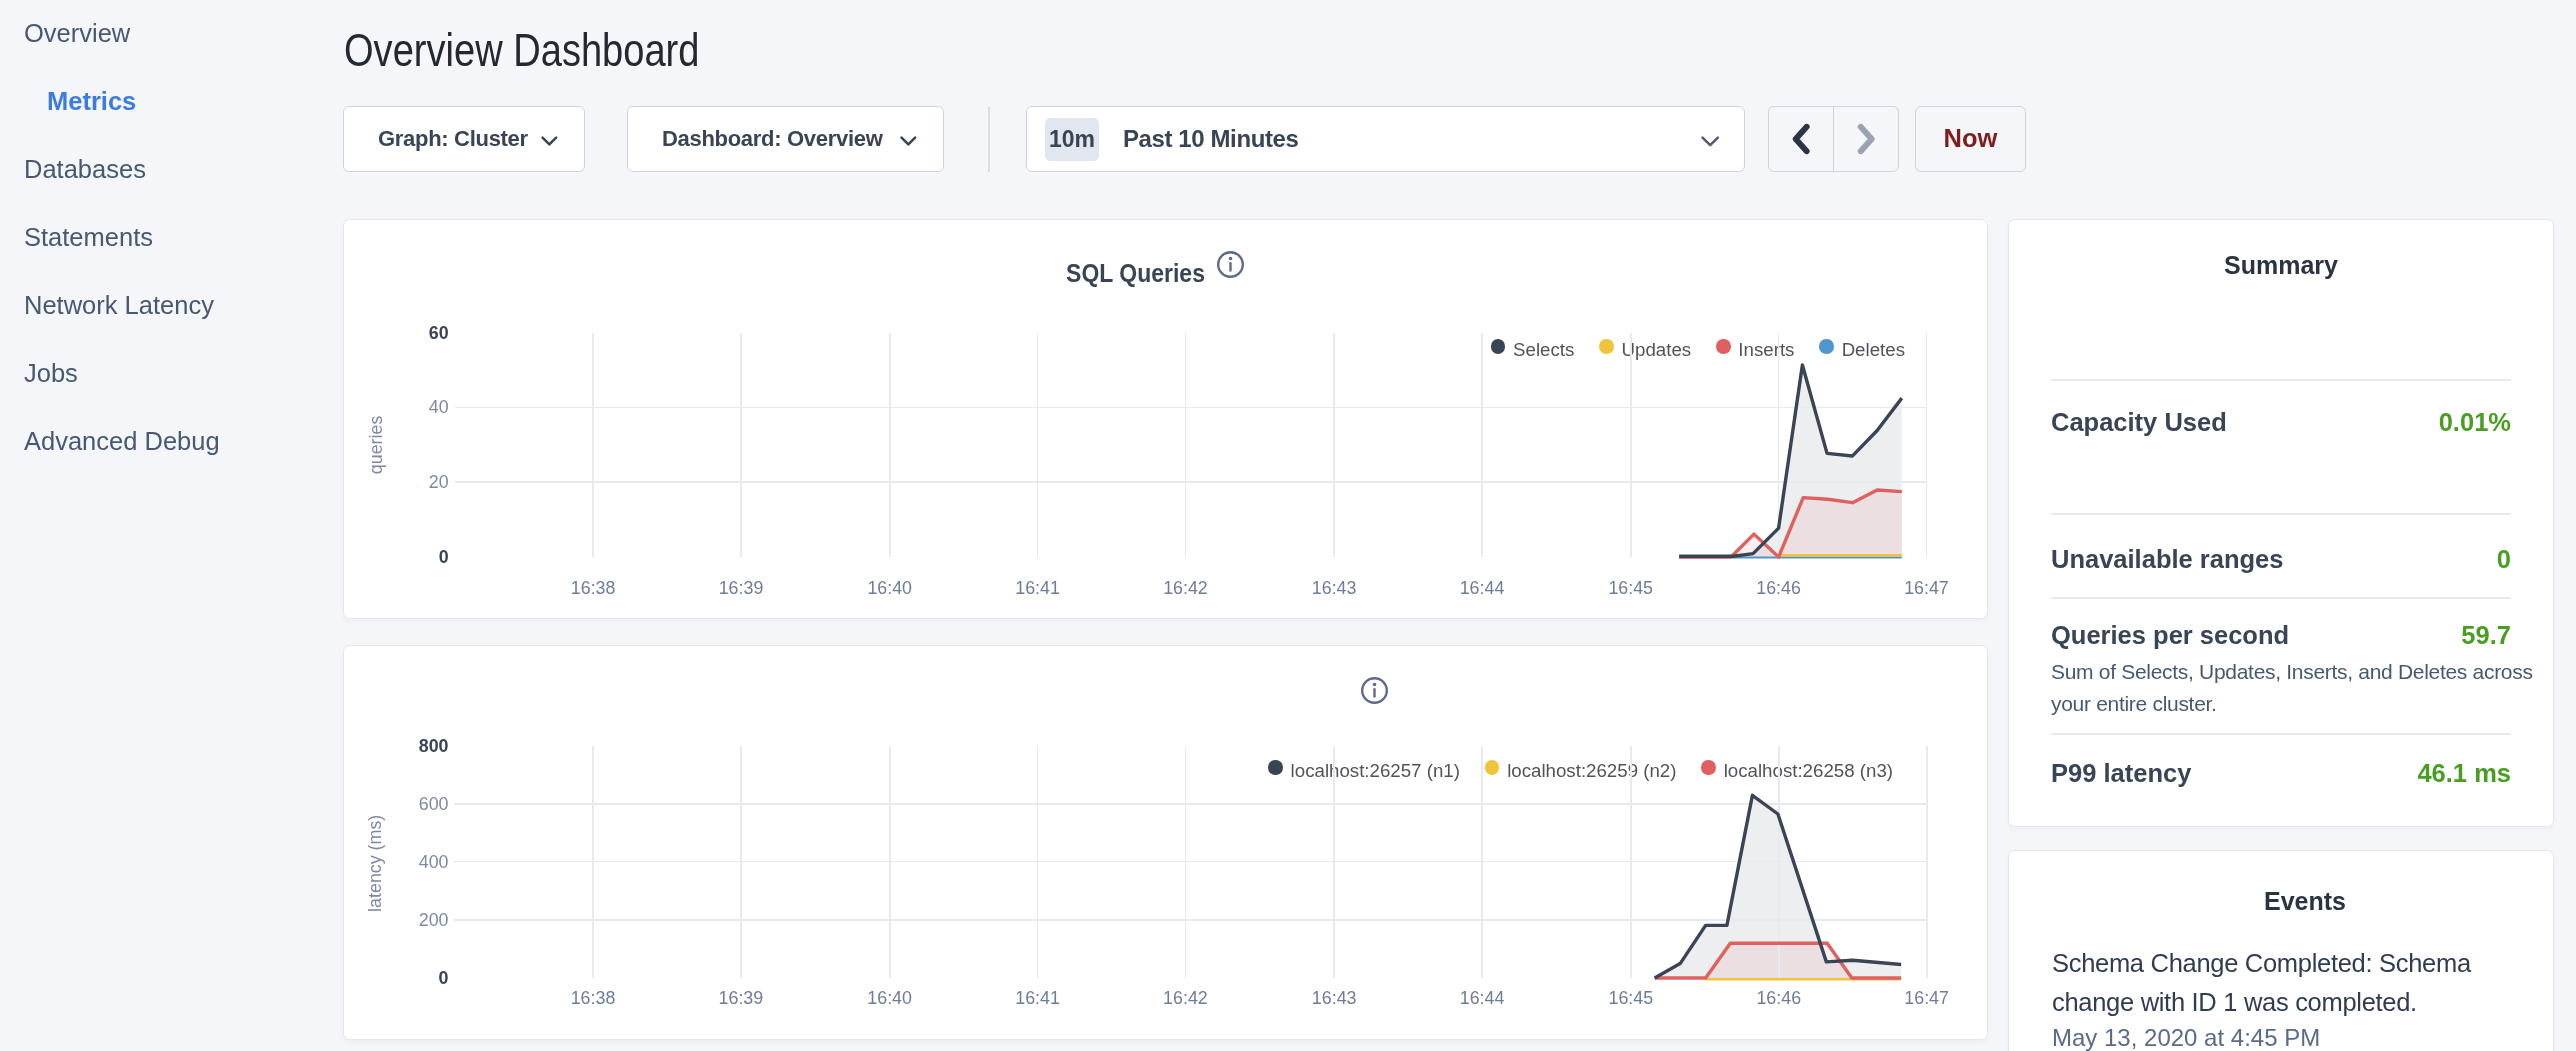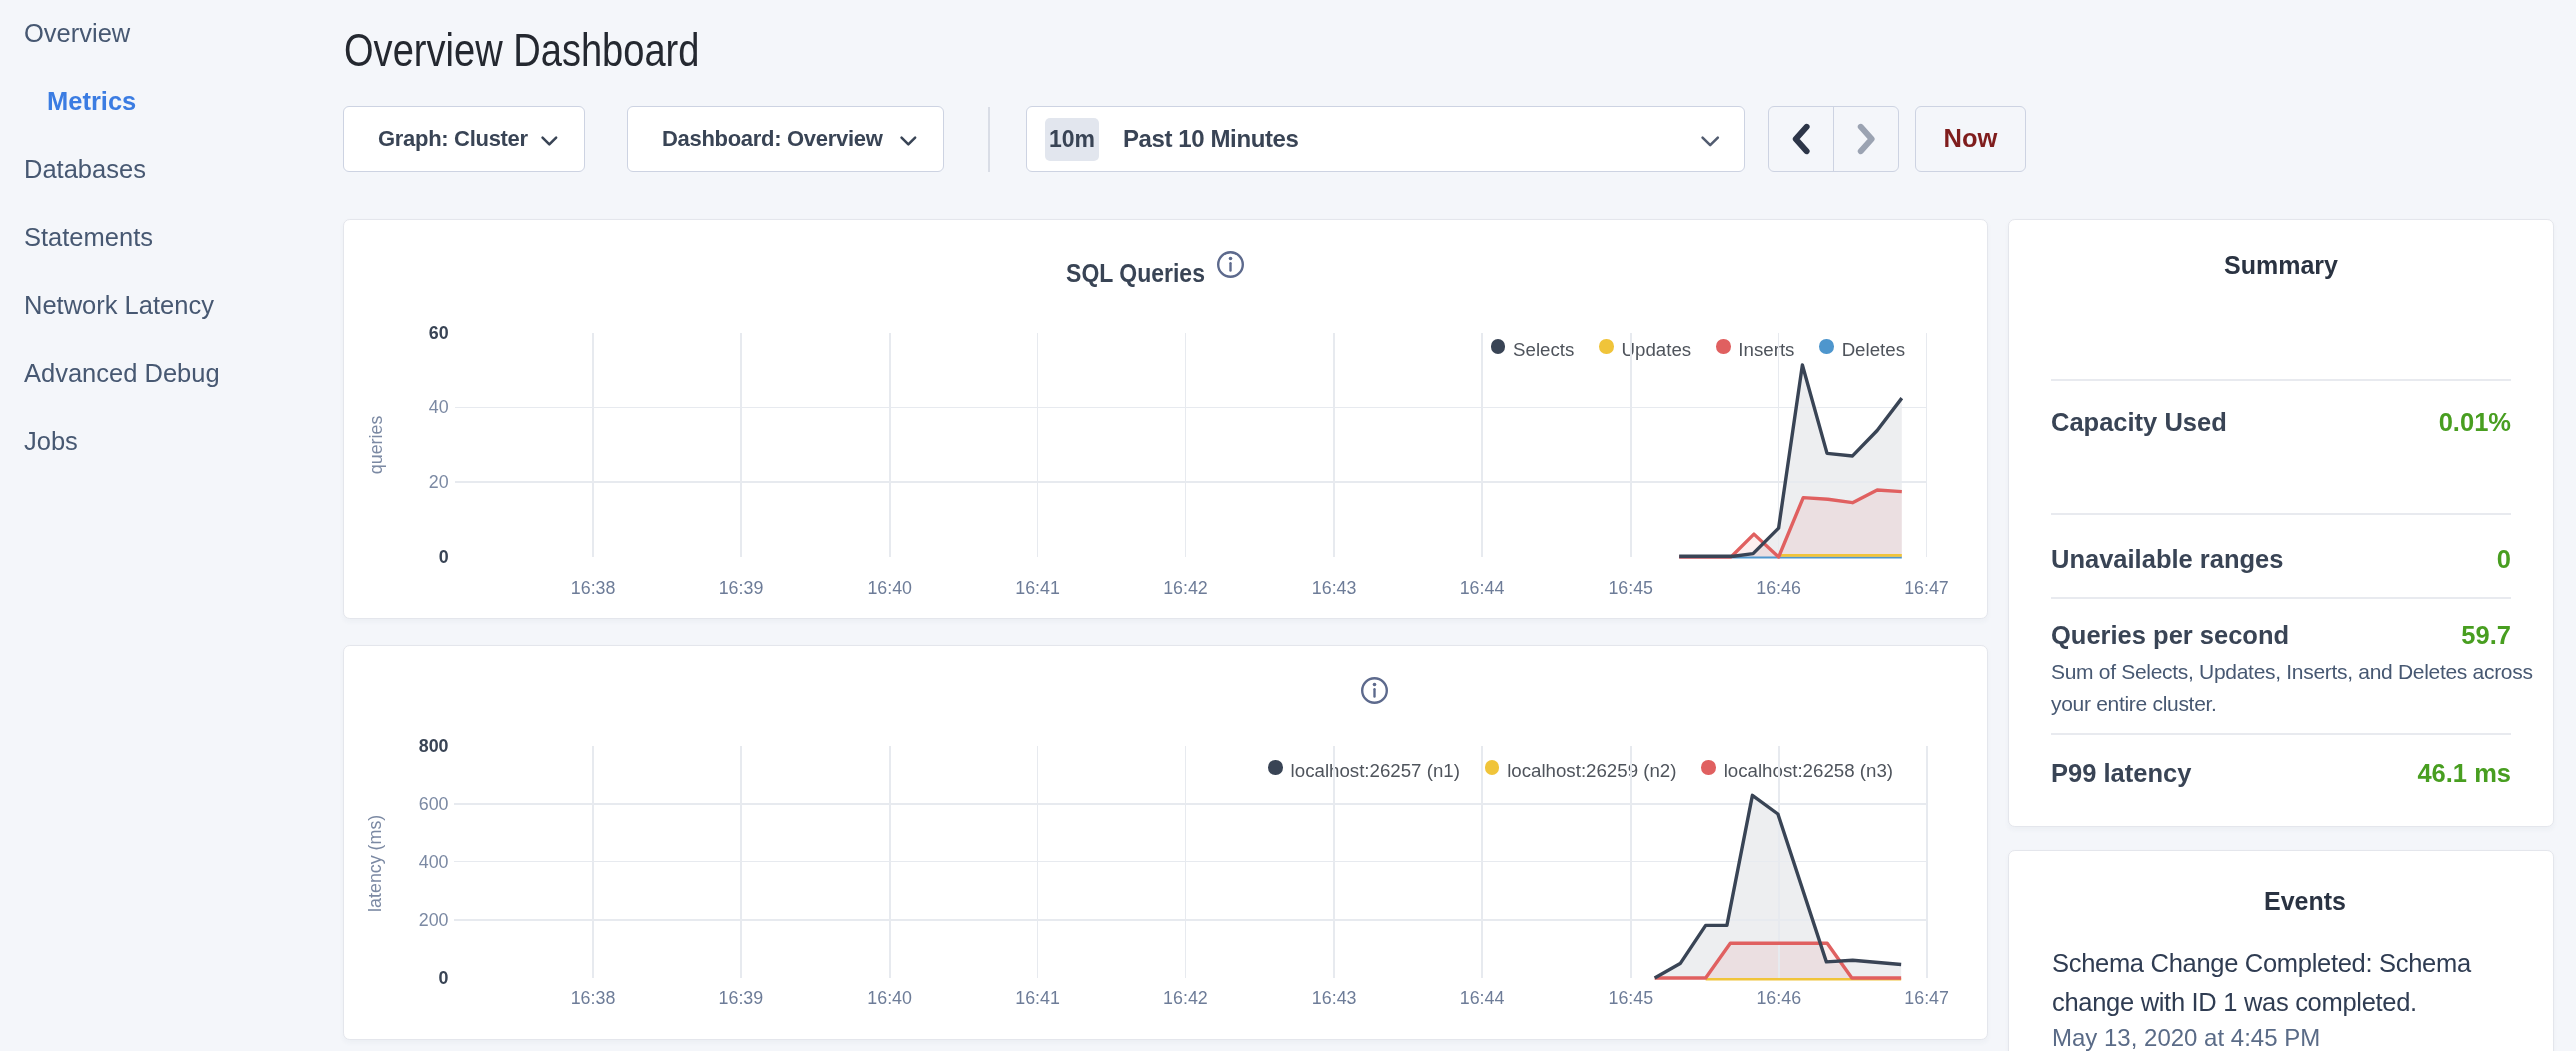--- a/index.html
+++ b/index.html
@@ -57,22 +57,22 @@
 #events .date { position:absolute; left:43px; font-size:24px; color:#5a6b87; }
 </style>
 </head>
 <body>
 <div class="nav">
   <div>Overview</div>
   <div class="active">Metrics</div>
   <div>Databases</div>
   <div>Statements</div>
   <div>Network Latency</div>
+  <div>Jobs</div>
   <div>Advanced Debug</div>
-  <div>Jobs</div>
 </div>
 <h1>Overview Dashboard</h1>
 
 <div class="ctl dd" id="dd1">
     <span class="lbl">Graph: Cluster</span>
   <svg width="18.7" height="12" viewBox="0 0 22 14">
       <path d="M3 3 L11 11 L19 3" fill="none" stroke="#394455" stroke-width="3" stroke-linecap="round" stroke-linejoin="round"></path>
     </svg>
 </div>
 <div class="ctl dd" id="dd2">

